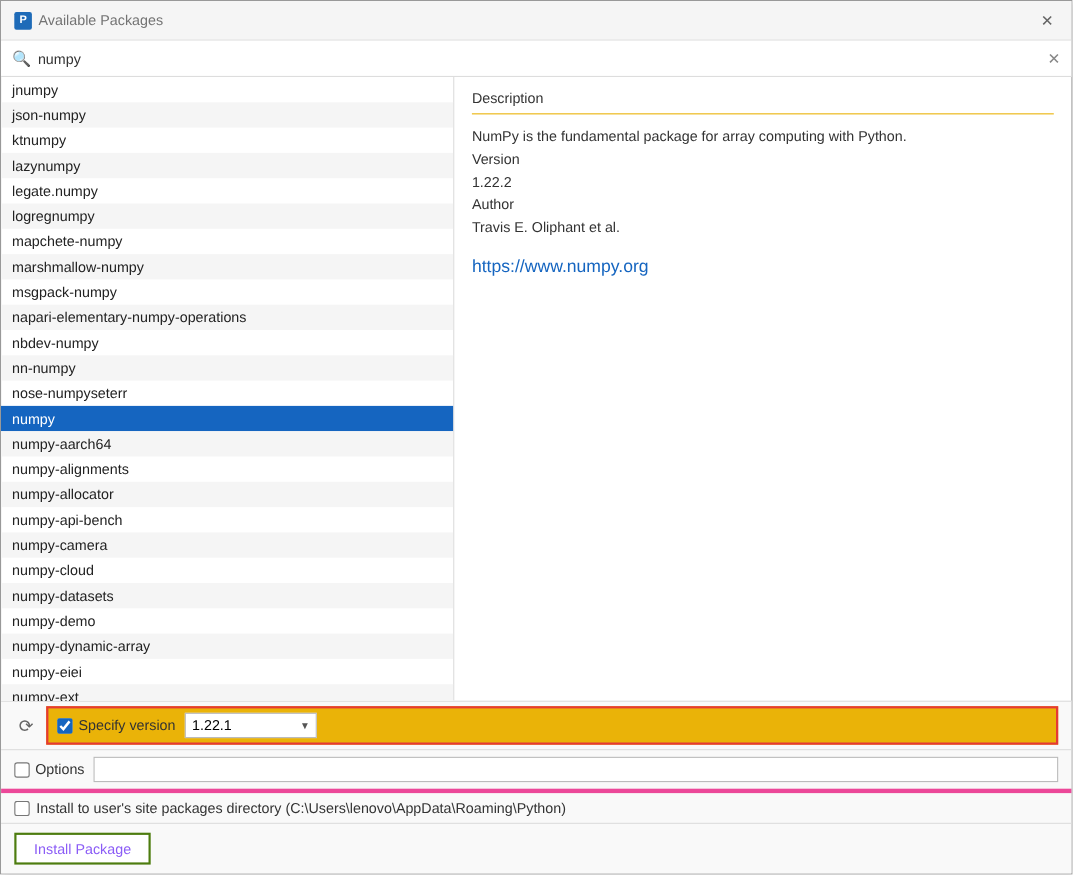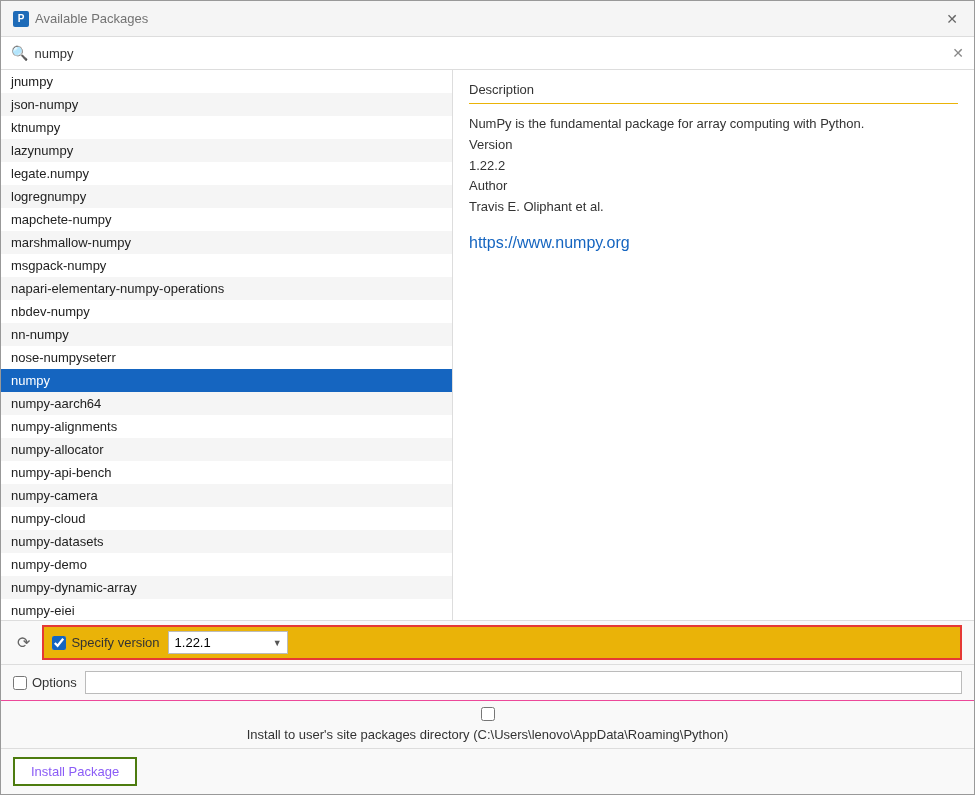--- a/index.html
+++ b/index.html
@@ -91,21 +91,21 @@
       font-size: 14px;
     }
 
     .main-content {
       display: flex;
       flex: 1;
       overflow: hidden;
     }
 
     .package-list {
-      width: 452px;
+      width: 412px;
       border-right: 1px solid #ddd;
       overflow-y: auto;
       flex-shrink: 0;
     }
     .package-list-item {
       padding: 4px 10px;
       cursor: pointer;
       font-size: 13px;
       color: #222;
       white-space: nowrap;
@@ -224,22 +224,21 @@
       font-size: 13px;
       flex: 1;
       outline: none;
     }
 
     .install-path-row {
       display: flex;
       align-items: center;
       padding: 6px 12px;
       gap: 6px;
-      border-top: 1px solid #ec4899;
-      flex-direction: column;
+      border-top: 4px solid #ec4899;
     }
     .install-path-row input[type="checkbox"] {
       accent-color: #1565c0;
       width: 14px;
       height: 14px;
     }
     .install-path-text {
       font-size: 13px;
       color: #333;
     }

